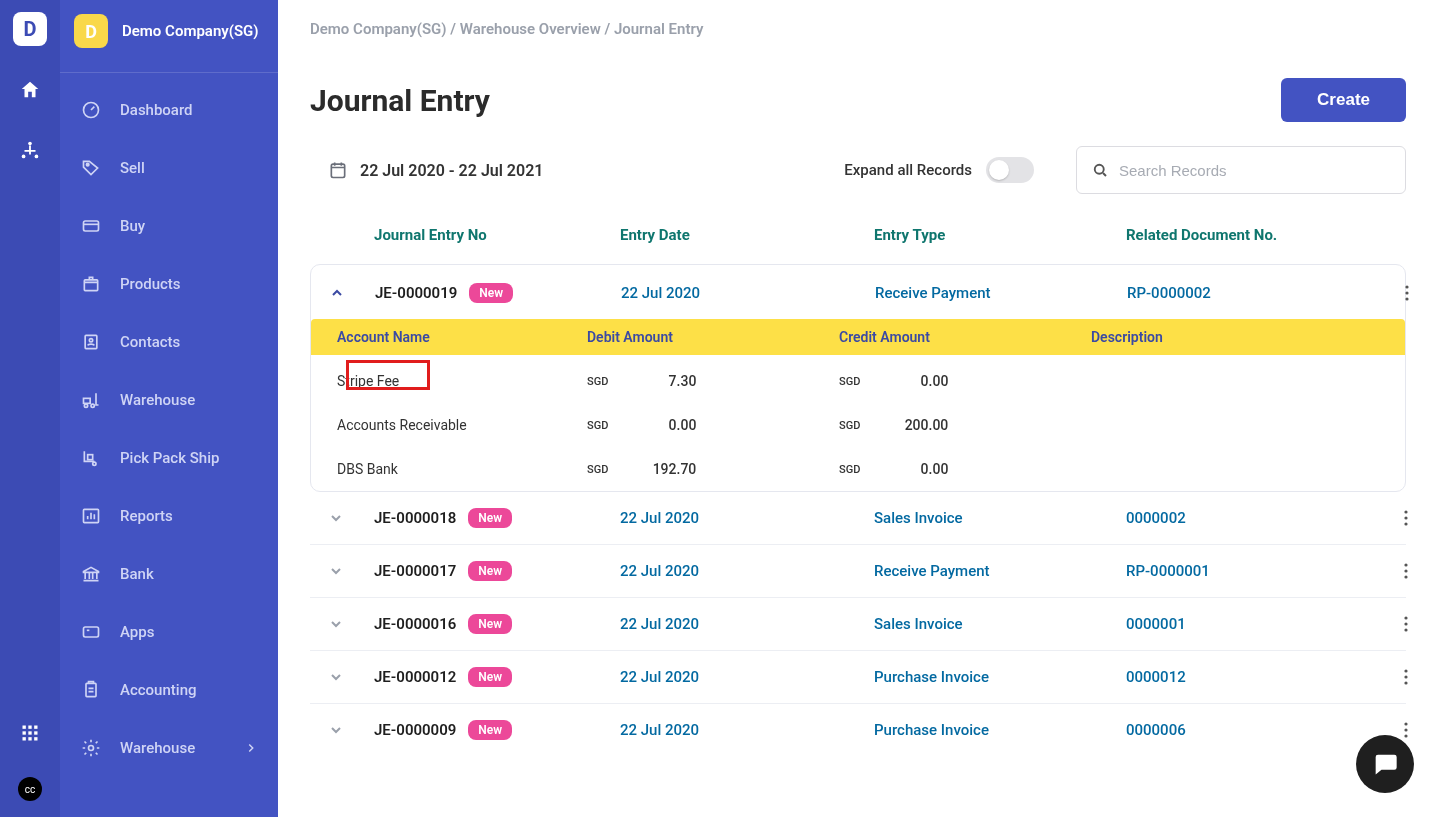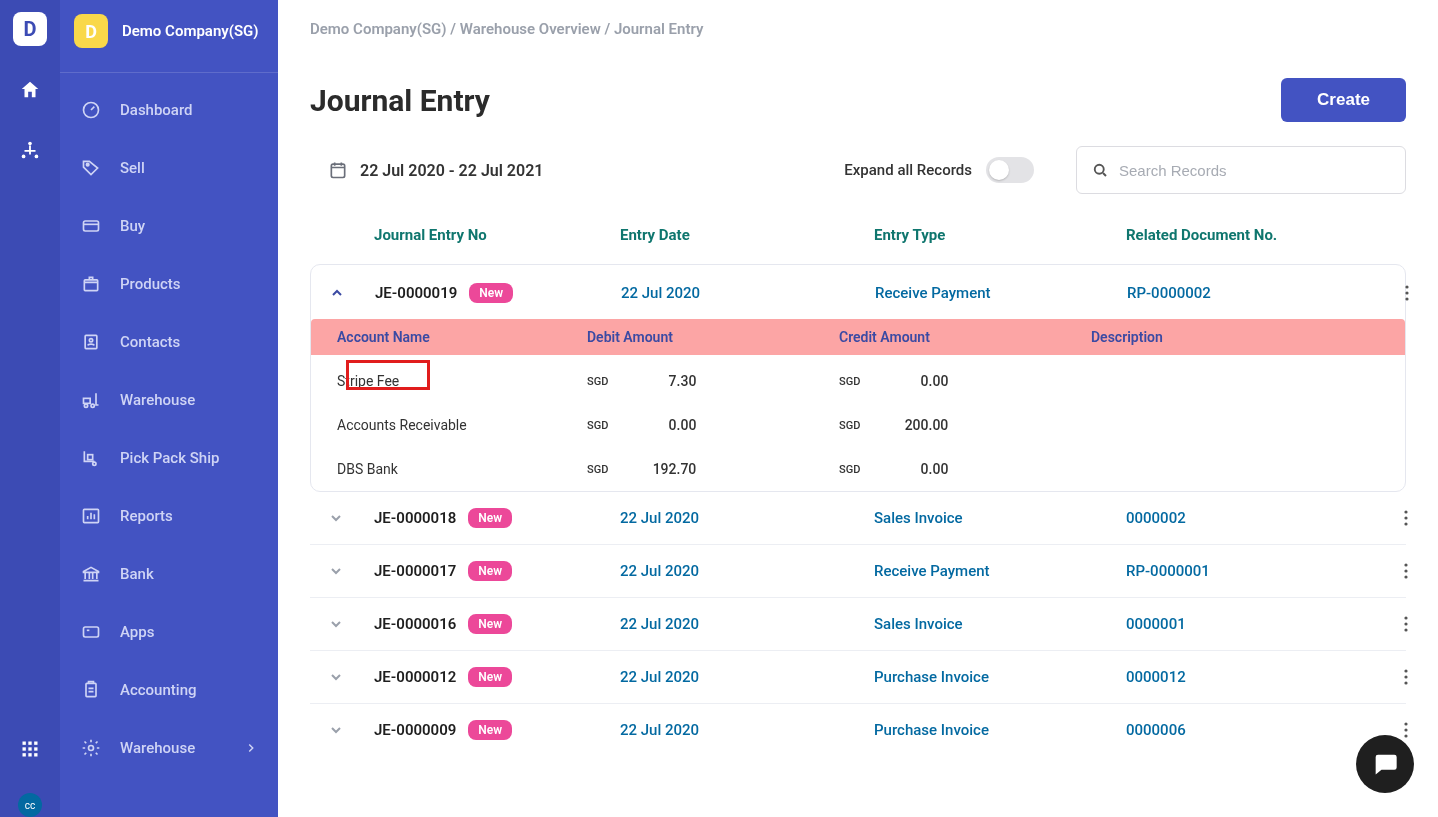--- a/index.html
+++ b/index.html
@@ -2,21 +2,21 @@
 <html><head>
 <meta charset="utf-8">
 <style>
 * { margin:0; padding:0; box-sizing:border-box; }
 body { font-family:-apple-system,Segoe UI,Roboto,Helvetica,Arial,sans-serif; background:#fff; width:1438px; height:817px; overflow:hidden; color:#1f1f1f; }
 .app { display:flex; height:100%; }
 .rail { width:60px; background:#3c4bb4; display:flex; flex-direction:column; align-items:center; padding-top:12px; gap:28px; }
 .rail .logo-box { width:34px; height:34px; background:#fff; border-radius:8px; display:flex; align-items:center; justify-content:center; color:#3c4bb4; font-weight:700; font-size:20px; }
 .rail .rail-icon { color:#fff; display:flex; align-items:center; justify-content:center; width:32px; height:32px; }
 .rail .spacer { flex:1; }
-.rail .cc-badge { width:24px; height:24px; border-radius:50%; background:#0369a1; color:#fff; font-size:10px; display:flex; align-items:center; justify-content:center; margin-bottom:0;text-align:right; }
+.rail .cc-badge { width:24px; height:24px; border-radius:50%; background:#000000; color:#fff; font-size:10px; display:flex; align-items:center; justify-content:center; margin-bottom:16px;text-align:right; }
 .sidebar { width:218px; background:#4353c2; color:#cfd4f5; display:flex; flex-direction:column; }
 .org-header { display:flex; align-items:center; gap:14px; padding:14px 14px 24px; border-bottom:1px solid rgba(255,255,255,0.15); margin-bottom:8px; }
 .org-badge { width:34px; height:34px; background:#f9d84a; border-radius:8px; display:flex; align-items:center; justify-content:center; color:#fff; font-weight:700; font-size:18px; }
 .org-name { color:#fff; font-weight:600; font-size:15px; line-height:1.2; }
 .nav-item { display:flex; align-items:center; gap:18px; padding:0 20px; height:58px; font-size:15px; font-weight:500; color:#cfd4f5; cursor:pointer; }
 .nav-ico { width:22px; height:22px; display:flex; align-items:center; justify-content:center; color:#cfd4f5; }
 .nav-chev { margin-left:auto; }
 .main { flex:1; background:#fff; overflow:auto; }
 .breadcrumb { padding:20px 32px 0; color:#9aa0ab; font-weight:600; font-size:15px; }
 .content-inner { padding:26px 32px 0; }
@@ -37,21 +37,21 @@
 .table { margin-top:32px; }
 .thead { display:grid; grid-template-columns:46px 246px 254px 252px 260px 40px; padding:0 18px 20px; font-weight:700; font-size:15px; color:#0f766e; }
 .row-wrap { border:1px solid #e5e7ef; border-radius:10px; }
 .je-row { display:grid; grid-template-columns:46px 246px 254px 252px 260px 40px; align-items:center; border-bottom:1px solid #eceef3; padding:16px 18px; }
 .je-row.last { border-bottom:none; }
 .exp-cell { display:flex; align-items:center; }
 .jno-cell { display:flex; align-items:center; gap:12px; font-weight:600; font-size:15px; color:#1f1f1f; }
 .badge-new { background:#ec4899; color:#fff; font-size:12px; font-weight:600; padding:3px 10px; border-radius:8px; }
 .cell { font-size:15px; color:#0369a1; font-weight:500; }
 .more { display:flex; justify-content:center; color:#555; cursor:pointer; }
-.sub-head { display:grid; grid-template-columns:250px 252px 252px 1fr; background:#fca5a5; padding:10px 26px; color:#3b4aa3; font-weight:600; font-size:14px; margin:0 0 4px; border-radius:4px 4px 0 0; }
+.sub-head { display:grid; grid-template-columns:250px 252px 252px 1fr; background:#fde047; padding:10px 26px; color:#3b4aa3; font-weight:600; font-size:14px; margin:0 0 4px; border-radius:4px 4px 0 0; }
 .sub-row { display:grid; grid-template-columns:250px 252px 252px 1fr; padding:14px 26px; font-size:14px; color:#333; }
 .amt { display:flex; align-items:center; gap:30px; }
 .cur { font-size:11px; color:#333; font-weight:500; }
 .amt-val { width:58px; text-align:right; font-weight:500; }
 .highlight-box { position:absolute; border:3px solid #e11d1d; }
 .chat-fab { position:fixed; right:24px; bottom:24px; width:58px; height:58px; background:#1f1f1f; border-radius:50%; display:flex; align-items:center; justify-content:center; color:#fff; cursor:pointer; }
 svg { display:block; }
 </style>
 </head>
 <body>

